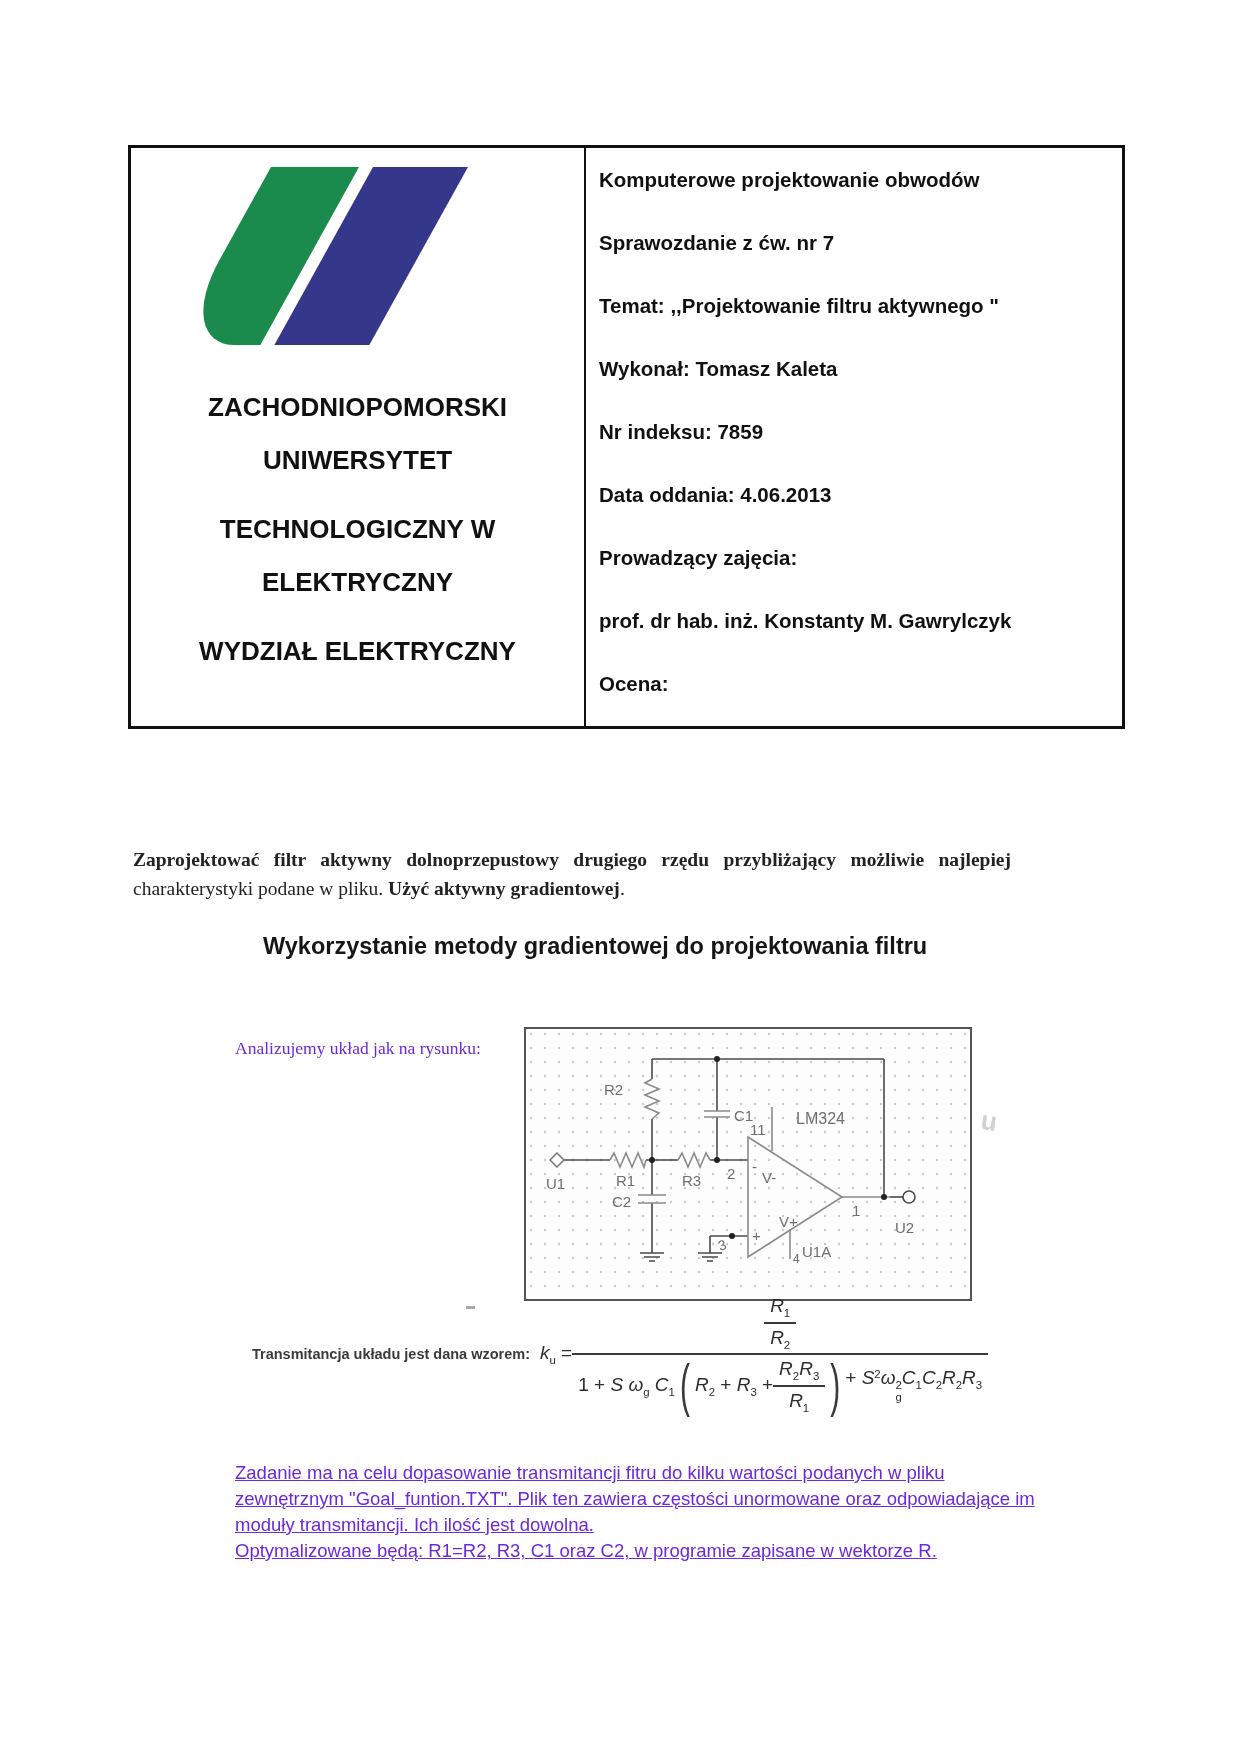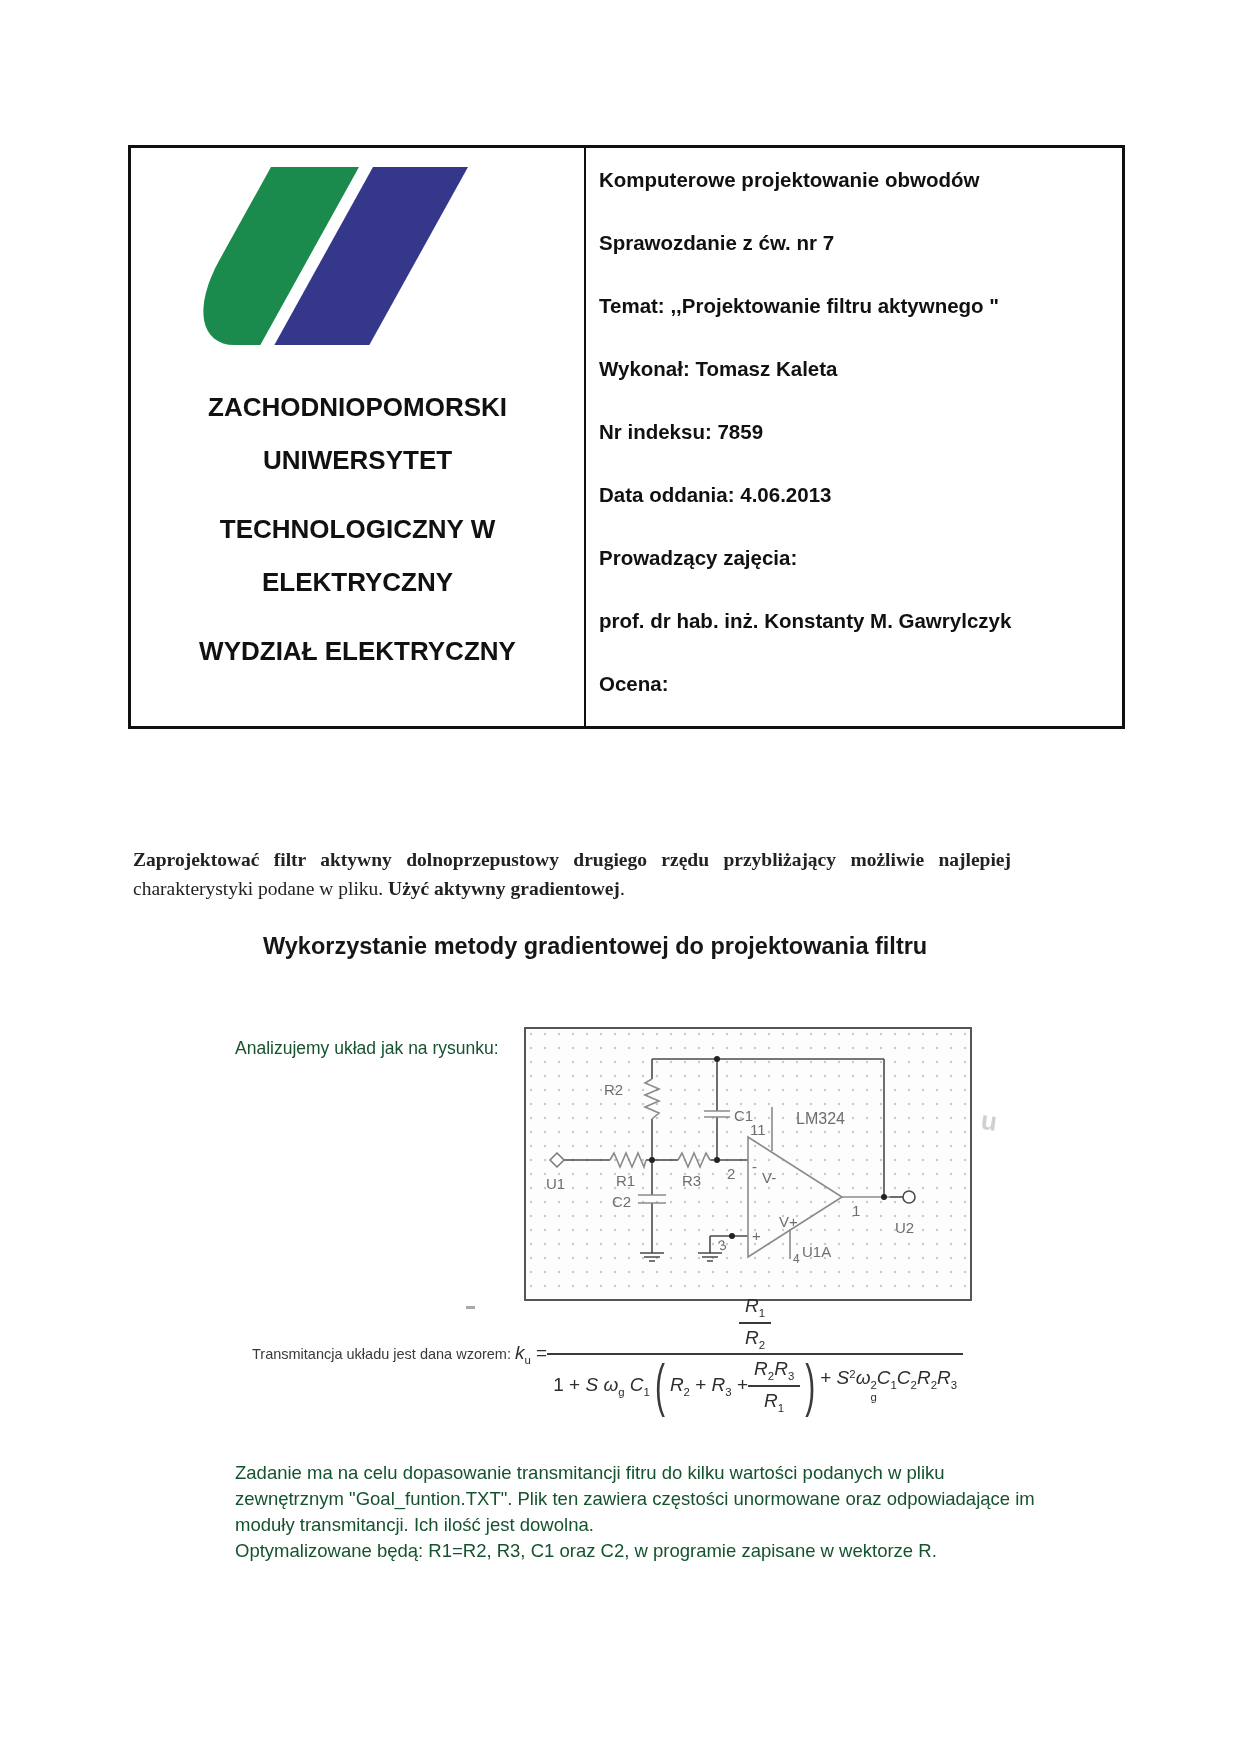--- a/index.html
+++ b/index.html
@@ -25,46 +25,46 @@
   .uni-p + .uni-p{margin-top:16px;}
 
   
   .intro{position:absolute;left:133px;top:845px;width:878px;
          font-family:"Liberation Serif",serif;font-size:19.5px;line-height:29px;color:#222;}
   .intro .jline{text-align:justify;text-align-last:justify;font-weight:bold;}
   .intro b{font-weight:bold;}
 
   .section-heading{position:absolute;left:263px;top:933px;font-weight:bold;font-size:23.5px;color:#161616;}
 
-  .fig-caption{position:absolute;left:235px;top:1038px;font-size:17.5px;color:#14532d;}
+  .fig-caption{position:absolute;left:235px;top:1038px;font-size:17.5px;color:#6d28d9;font-family:Liberation Serif, serif;}
 
   .circuit-wrap{position:absolute;left:524px;top:1027px;}
   svg text{font-family:"Liberation Sans",sans-serif;fill:#6e6e6e;}
 
   .artifact-glyph{position:absolute;left:981px;top:1106px;font-size:26px;color:#d0d0d0;
                   transform:rotate(8deg);font-weight:bold;}
   .artifact-tick{position:absolute;left:466px;top:1306px;width:9px;height:3px;background:#a9a9a9;}
 
   
   .formula-line{position:absolute;left:252px;top:1295px;display:flex;align-items:center;
                 font-size:19px;color:#2e2e2e;}
-  .f-label{font-size:14.5px;margin-right:4px;white-space:nowrap;color:#3a3a3a;}
+  .f-label{font-size:14.5px;margin-right:10px;white-space:nowrap;color:#3a3a3a;font-weight:bold;}
   .f-math{display:inline-flex;align-items:center;}
   .frac{display:inline-flex;flex-direction:column;align-items:center;vertical-align:middle;}
   .frac .fbar{align-self:stretch;height:2px;background:#3a3a3a;margin:3px 0;}
   .den-row,.num-row{display:inline-flex;align-items:center;white-space:nowrap;padding:0 6px;}
   .bigp{display:inline-block;transform:scaleY(1.9);font-size:30px;font-weight:300;margin:0 5px;color:#3a3a3a;}
   .tsub{font-size:0.6em;vertical-align:-0.4em;}
   .tsup{font-size:0.6em;vertical-align:0.55em;}
   .supsub{display:inline-flex;flex-direction:column;font-size:0.6em;line-height:1.05;
           vertical-align:-0.45em;text-align:left;}
   [data-formula]{white-space:nowrap;}
 
   
-  .desc{position:absolute;left:235px;top:1460px;font-size:18.5px;line-height:26px;color:#14532d;}
+  .desc{position:absolute;left:235px;top:1460px;font-size:18.5px;line-height:26px;color:#6d28d9;text-decoration:underline;}
 </style>
 </head>
 <body>
 
 <div class="page">
 
   <div class="hdr-table">
     <div class="hdr-left">
       <div class="logo">
         <div class="logo-green"></div>

